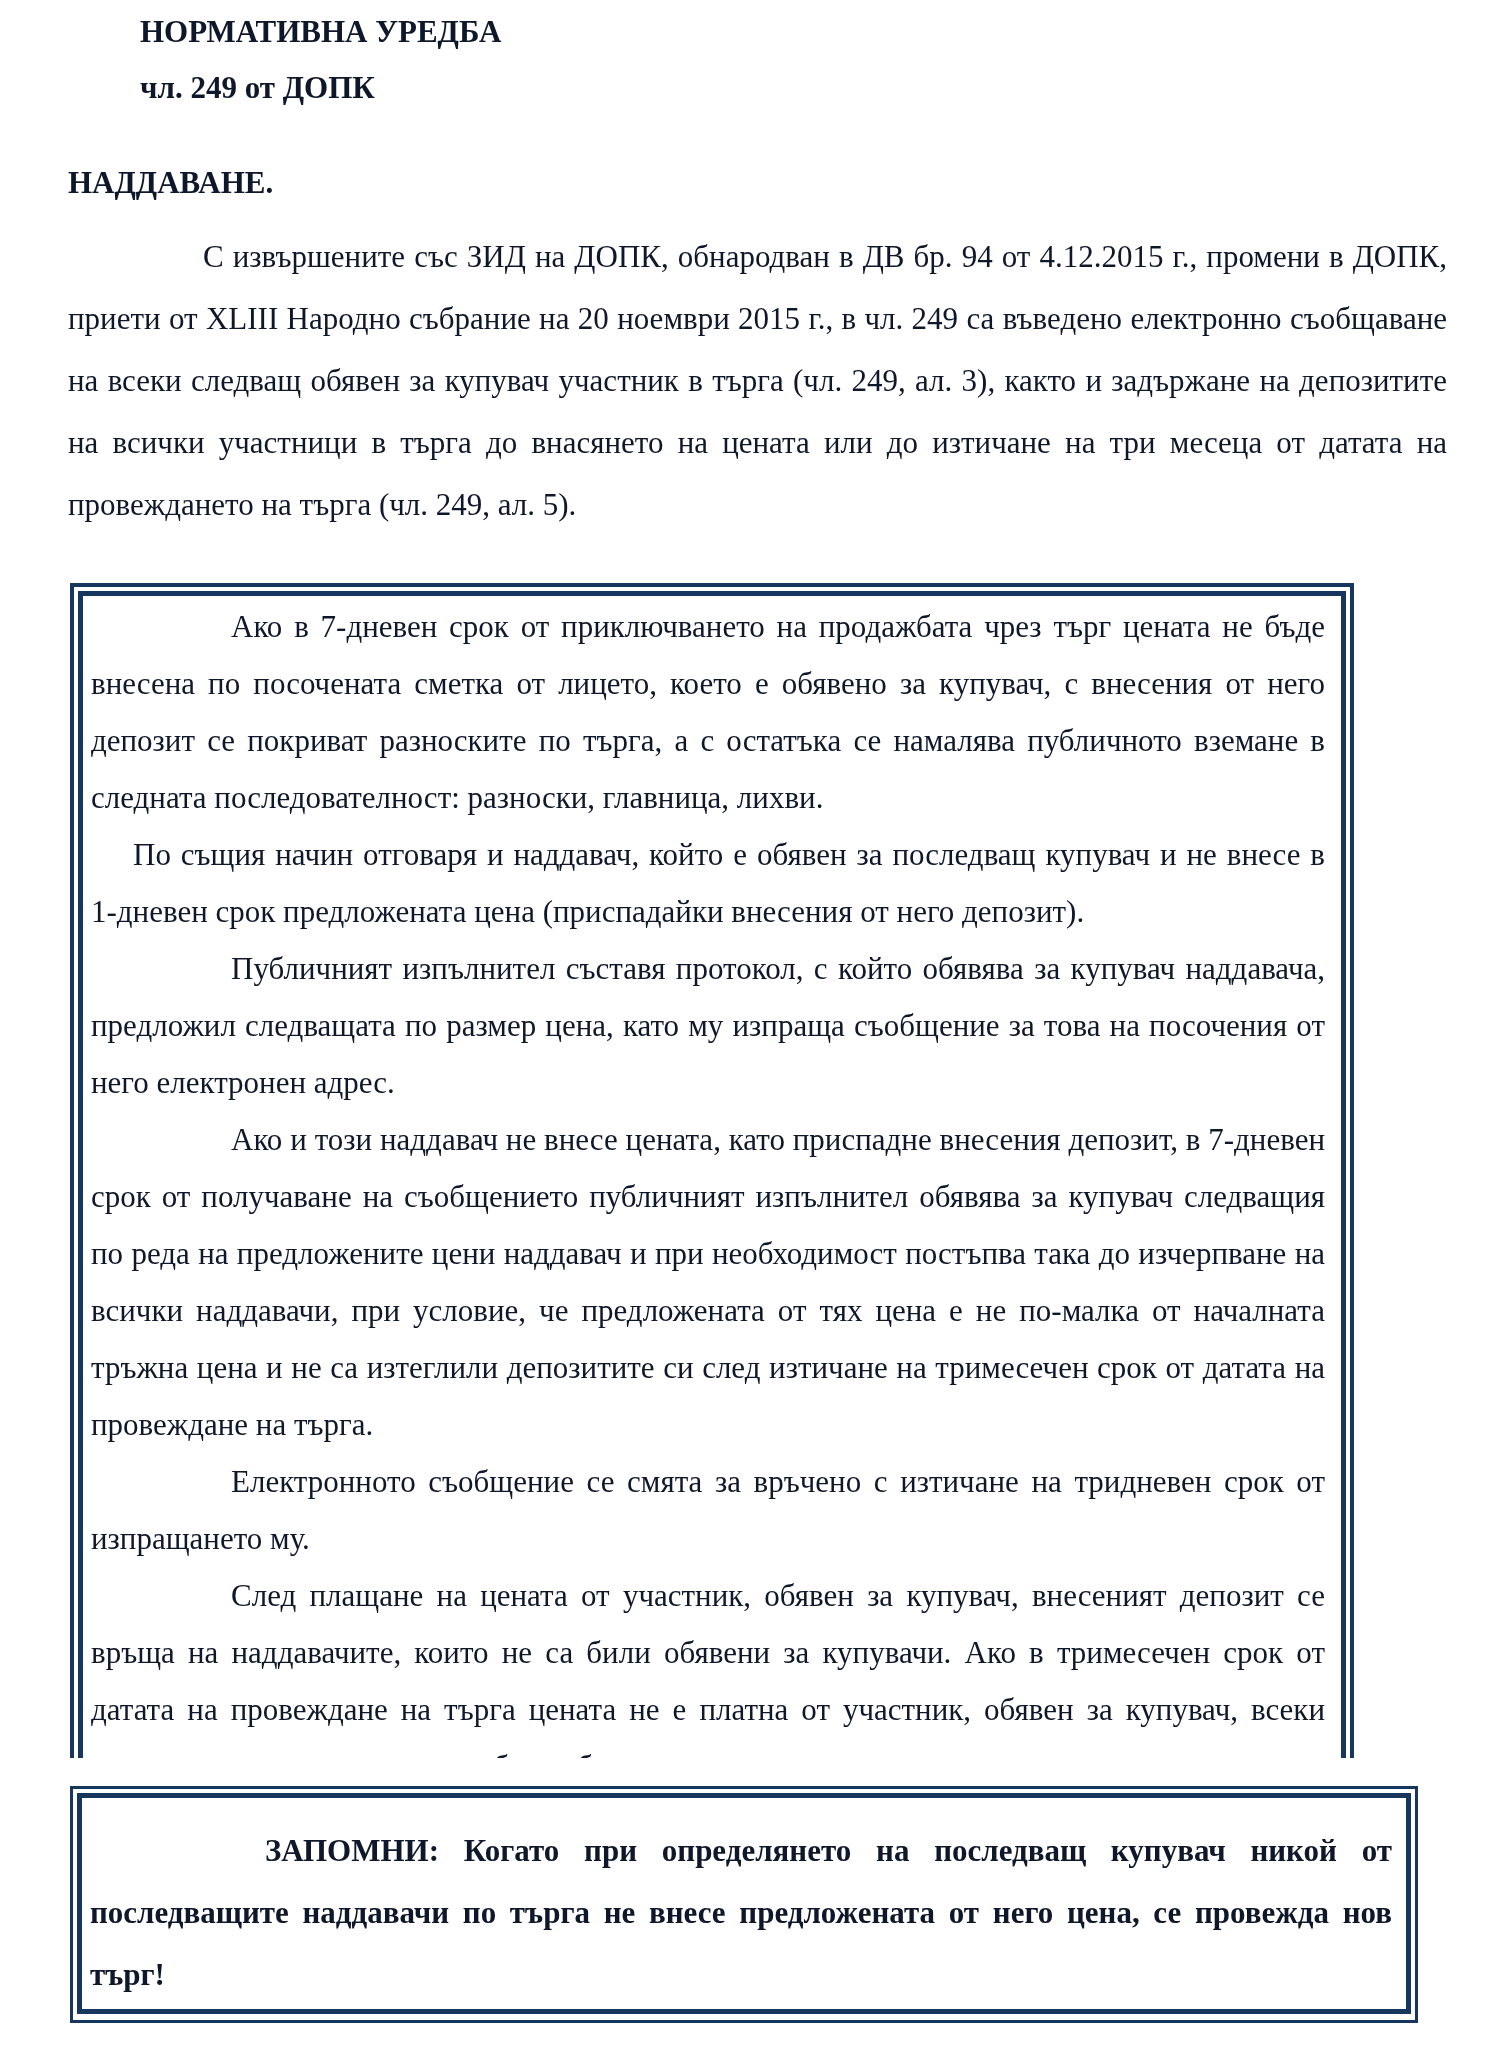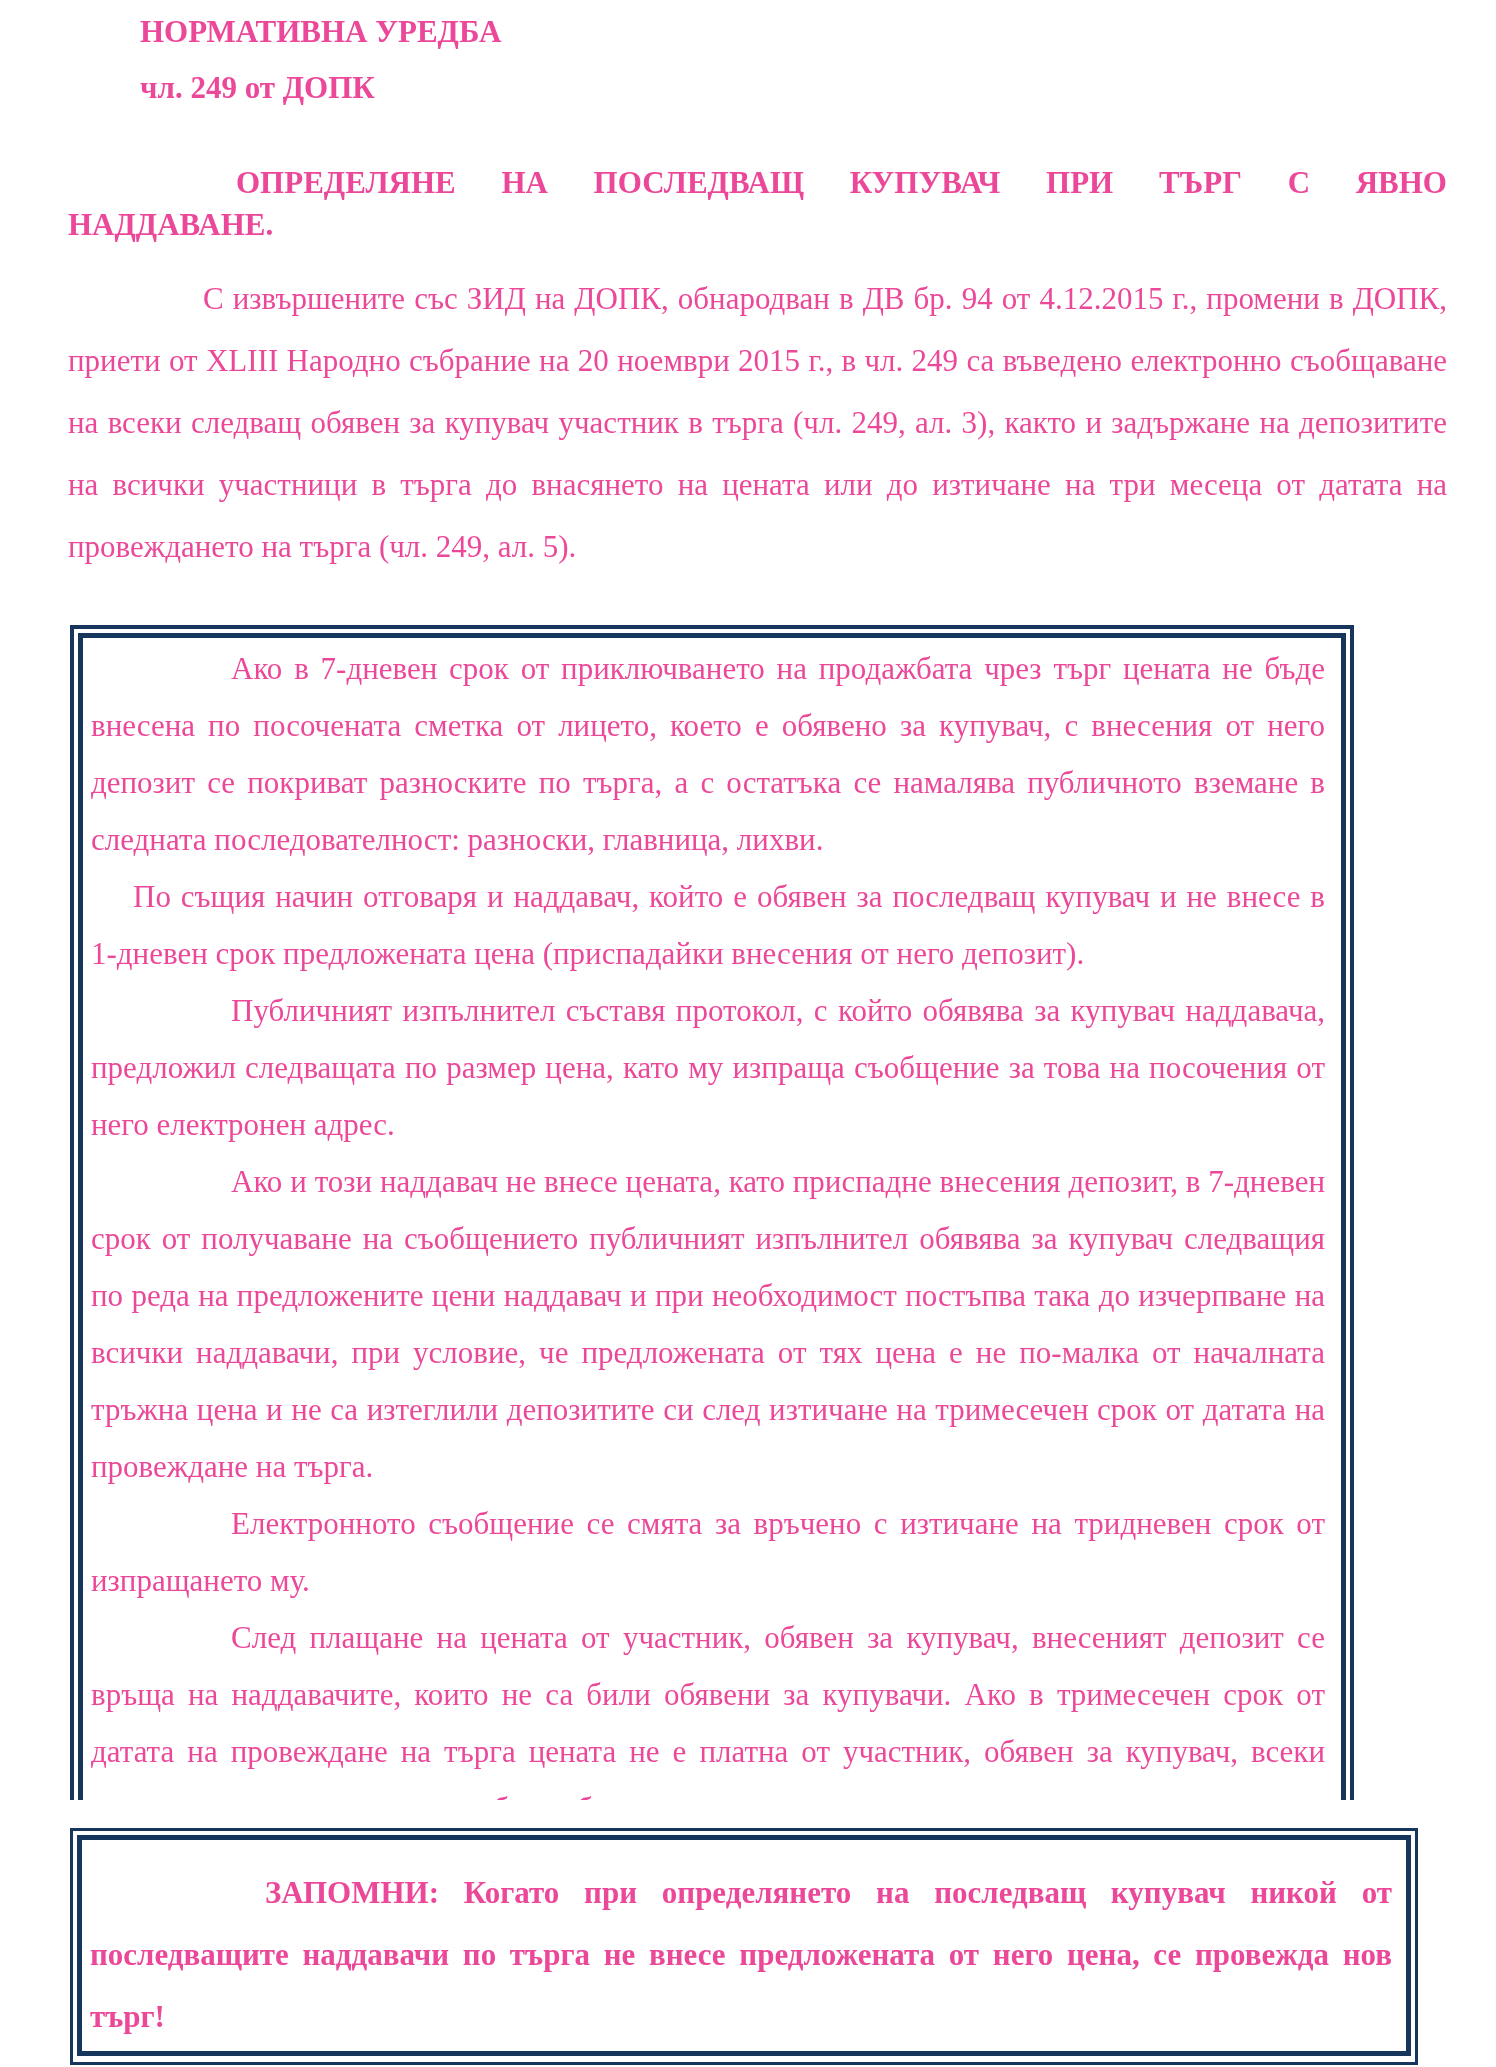--- a/index.html
+++ b/index.html
@@ -3,21 +3,21 @@
 <meta charset="utf-8">
 <style>
   html, body { margin: 0; padding: 0; background: #ffffff; }
   .page {
     position: relative;
     width: 1496px;
     height: 2067px;
     box-sizing: border-box;
     overflow: hidden;
     background: #ffffff;
-    color: #ec4899;
+    color: #0f172a;
     font-family: "Liberation Serif", "DejaVu Serif", serif;
     font-size: 31px;
     padding: 4px 49px 0 68px;
   }
   .doc-header {
     margin-left: 72px;
     font-weight: bold;
     line-height: 56px;
   }
   .doc-title {
@@ -95,21 +95,20 @@
 <body>
 
 <div class="page">
 
   <div class="doc-header">
     <div>НОРМАТИВНА УРЕДБА</div>
     <div>чл. 249 от ДОПК</div>
   </div>
 
   <div class="doc-title">
-    <div class="title-line1">ОПРЕДЕЛЯНЕ НА ПОСЛЕДВАЩ КУПУВАЧ ПРИ ТЪРГ С ЯВНО</div>
     <div class="title-line2">НАДДАВАНЕ.</div>
   </div>
 
   <p class="intro">С извършените със ЗИД на ДОПК, обнародван в ДВ бр. 94 от 4.12.2015 г., промени в ДОПК, приети от XLIII Народно събрание на 20 ноември 2015 г., в чл. 249 са въведено електронно съобщаване на всеки следващ обявен за купувач участник в търга (чл. 249, ал. 3), както и задържане на депозитите на всички участници в търга до внасянето на цената или до изтичане на три месеца от датата на провеждането на търга (чл. 249, ал. 5).</p>
 
   <div class="law-box">
     <div class="law-box-inner">
       <p>Ако в 7-дневен срок от приключването на продажбата чрез търг цената не бъде внесена по посочената сметка от лицето, което е обявено за купувач, с внесения от него депозит се покриват разноските по търга, а с остатъка се намалява публичното вземане в следната последователност: разноски, главница, лихви.</p>
       <p class="small-indent">По същия начин отговаря и наддавач, който е обявен за последващ купувач и не внесе в 1-дневен срок предложената цена (приспадайки внесения от него депозит).</p>
       <p>Публичният изпълнител съставя протокол, с който обявява за купувач наддавача, предложил следващата по размер цена, като му изпраща съобщение за това на посочения от него електронен адрес.</p>

